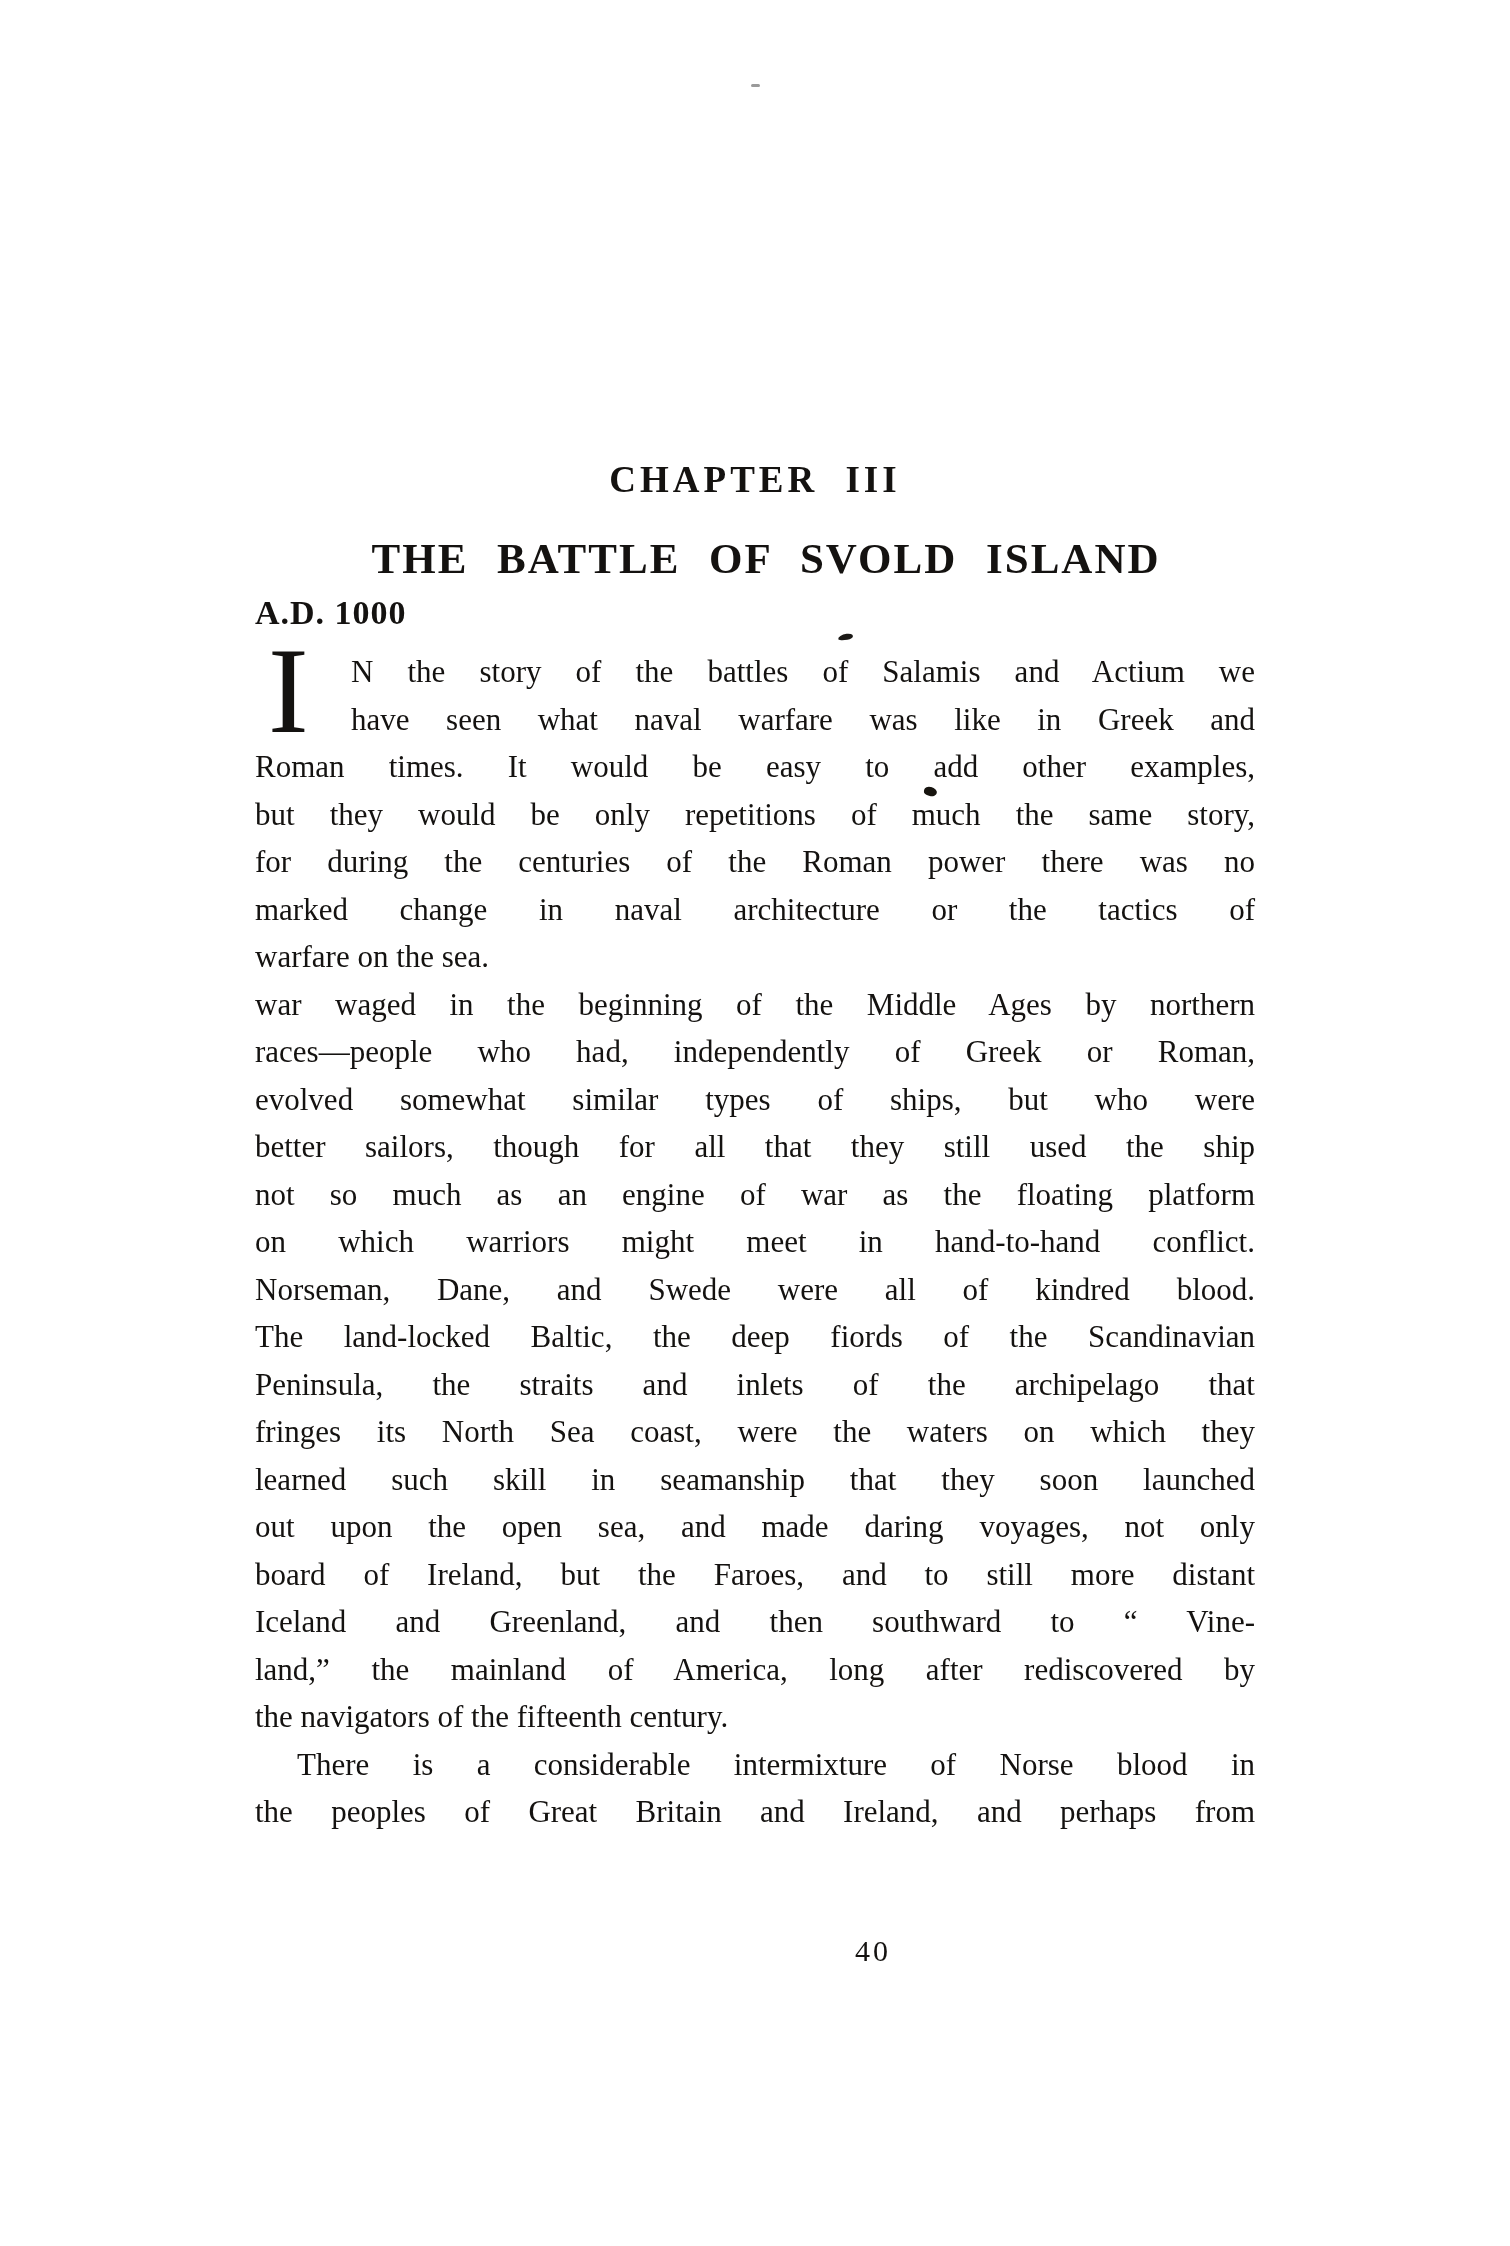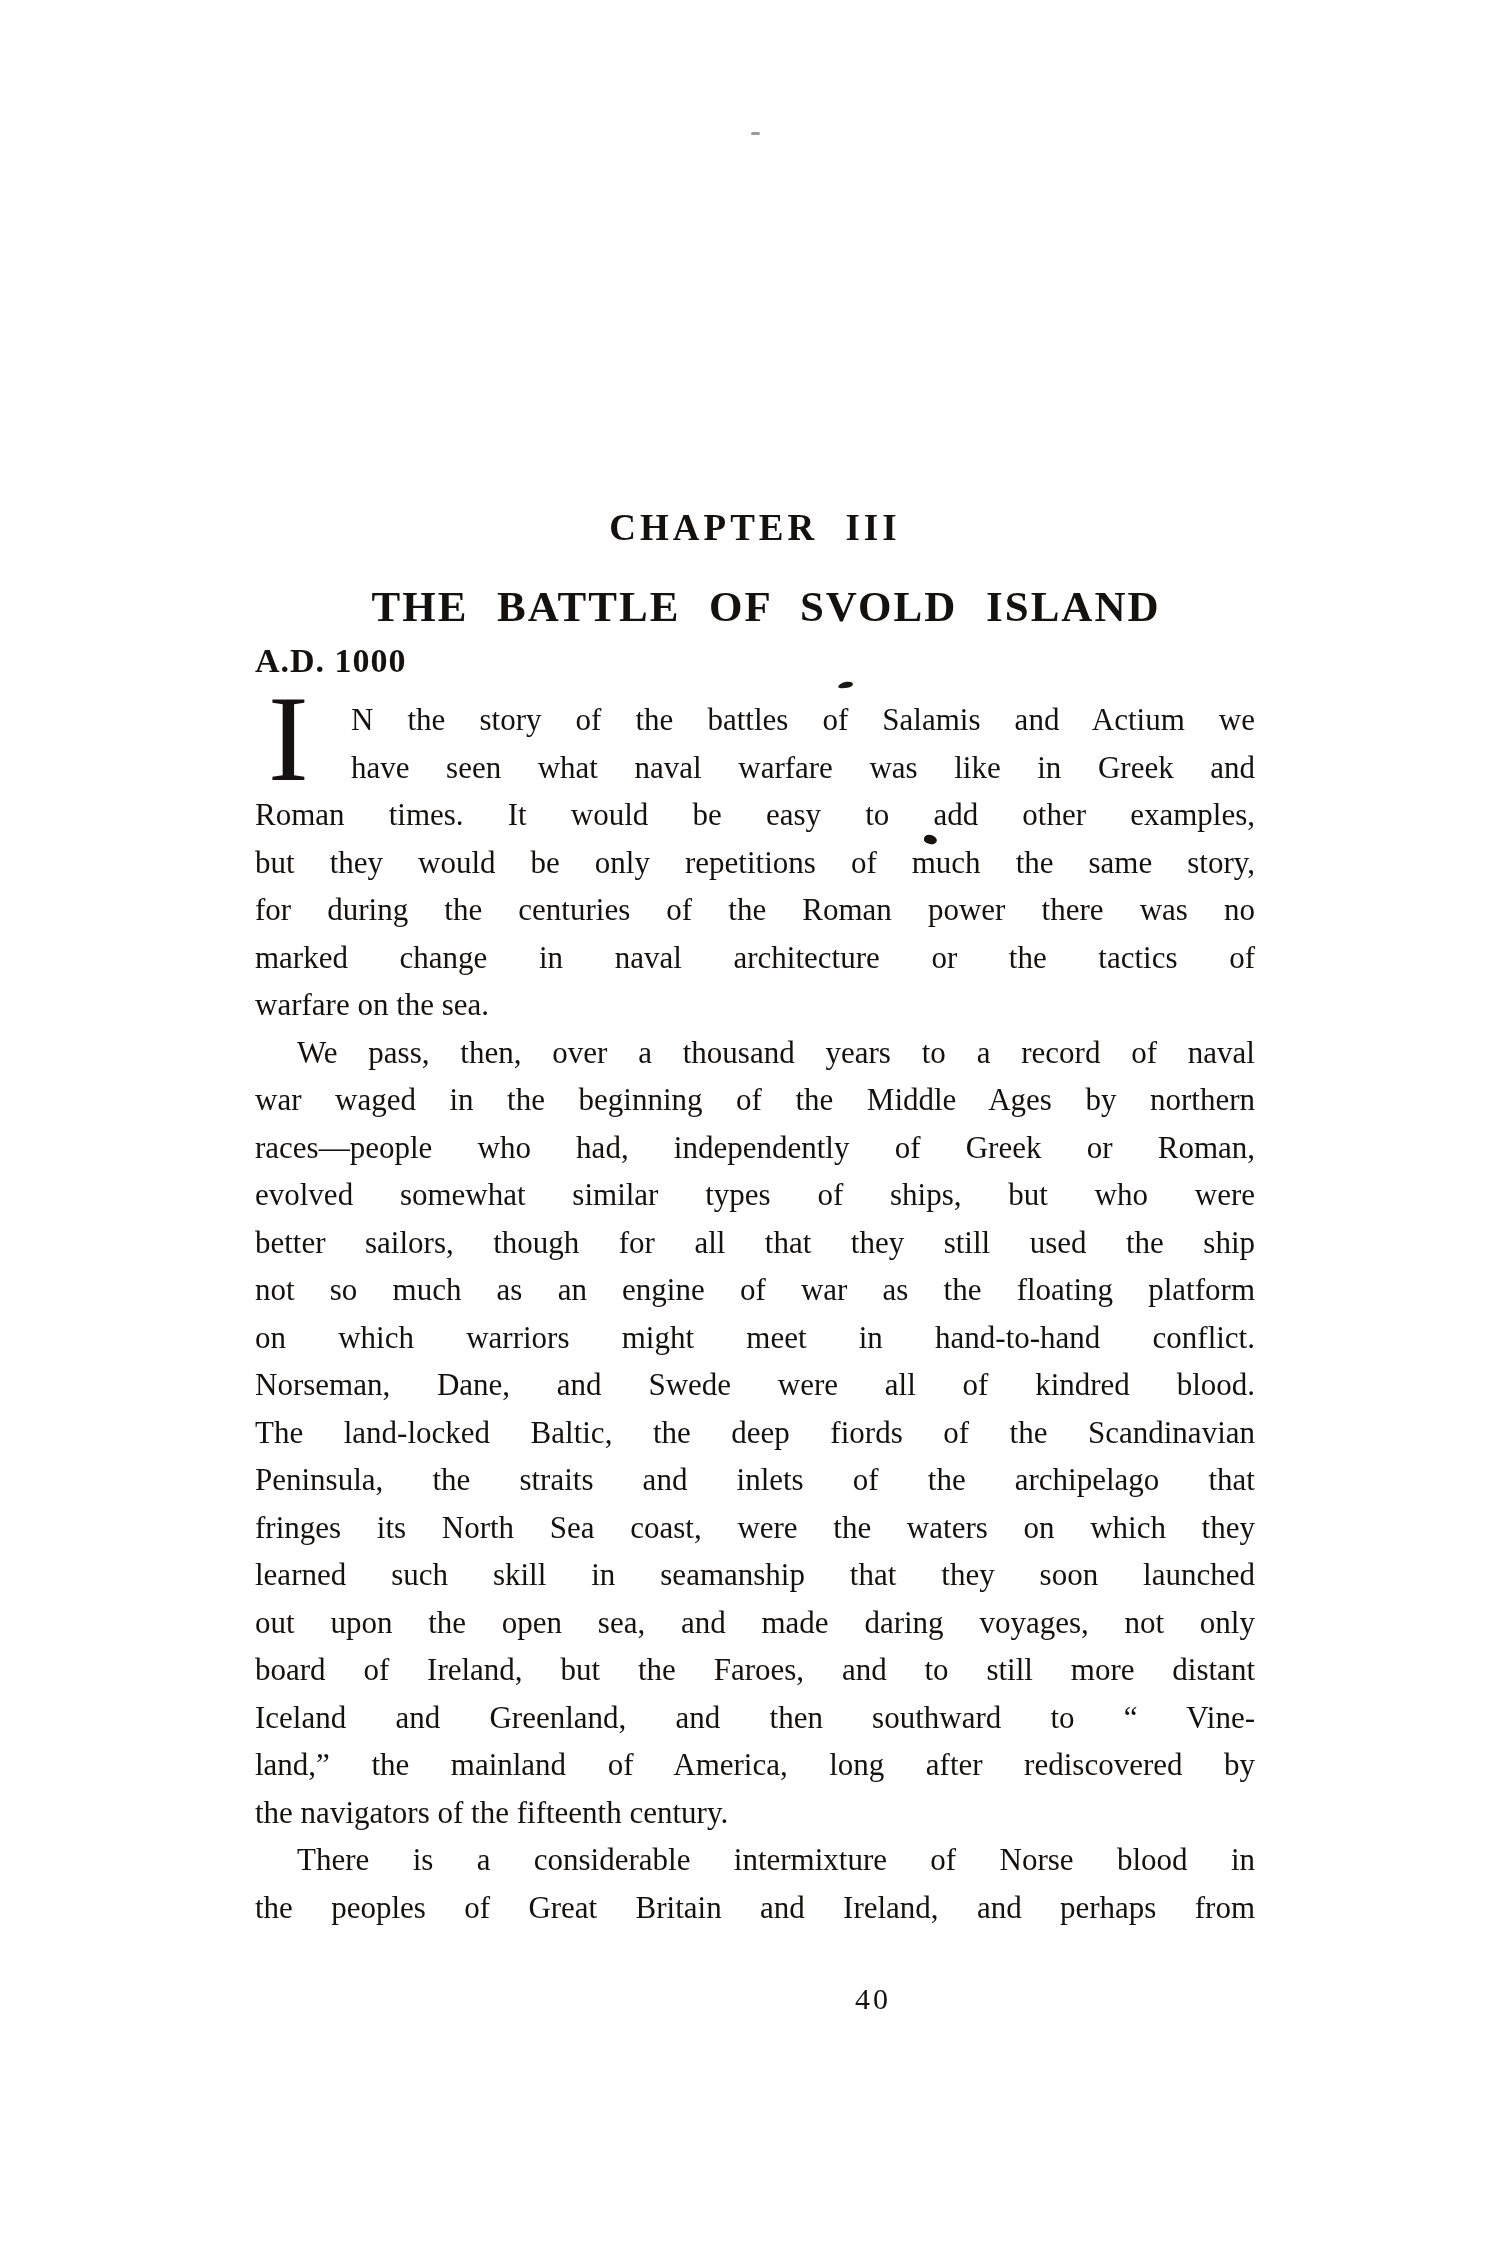--- a/index.html
+++ b/index.html
@@ -5,21 +5,21 @@
   * { margin: 0; padding: 0; box-sizing: border-box; }
   html, body { background: #ffffff; }
   body {
     position: relative;
     width: 1510px;
     height: 2246px;
     font-family: "Liberation Serif", "DejaVu Serif", serif;
     color: #141210;
     overflow: hidden;
   }
-  .page { position: absolute; inset: 0; background: #ffffff; margin-top: 48px; }
+  .page { position: absolute; inset: 0; background: #ffffff; }
 
   .chapter-heading {
     position: absolute;
     top: 458px; left: 255px; width: 1000px;
     text-align: center;
     font-size: 37px;
     font-weight: 700;
     letter-spacing: 4px;
     word-spacing: 14px;
     white-space: nowrap;
@@ -123,21 +123,20 @@
         <span class="drop-cap">I</span>
         <div class="line">N the story of the battles of Salamis and Actium we</div>
         <div class="line">have seen what naval warfare was like in Greek and</div>
         <div class="line">Roman times.  It would be easy to add other examples,</div>
         <div class="line">but they would be only repetitions of much the same story,</div>
         <div class="line">for during the centuries of the Roman power there was no</div>
         <div class="line">marked change in naval architecture or the tactics of</div>
         <div class="line last">warfare on the sea.</div>
       </div>
       <div class="paragraph">
-        <div class="line indent">We pass, then, over a thousand years to a record of naval</div>
         <div class="line">war waged in the beginning of the Middle Ages by northern</div>
         <div class="line">races—people who had, independently of Greek or Roman,</div>
         <div class="line">evolved somewhat similar types of ships, but who were</div>
         <div class="line">better sailors, though for all that they still used the ship</div>
         <div class="line">not so much as an engine of war as the floating platform</div>
         <div class="line">on which warriors might meet in hand-to-hand conflict.</div>
         <div class="line">Norseman, Dane, and Swede were all of kindred blood.</div>
         <div class="line">The land-locked Baltic, the deep fiords of the Scandinavian</div>
         <div class="line">Peninsula, the straits and inlets of the archipelago that</div>
         <div class="line">fringes its North Sea coast, were the waters on which they</div>

